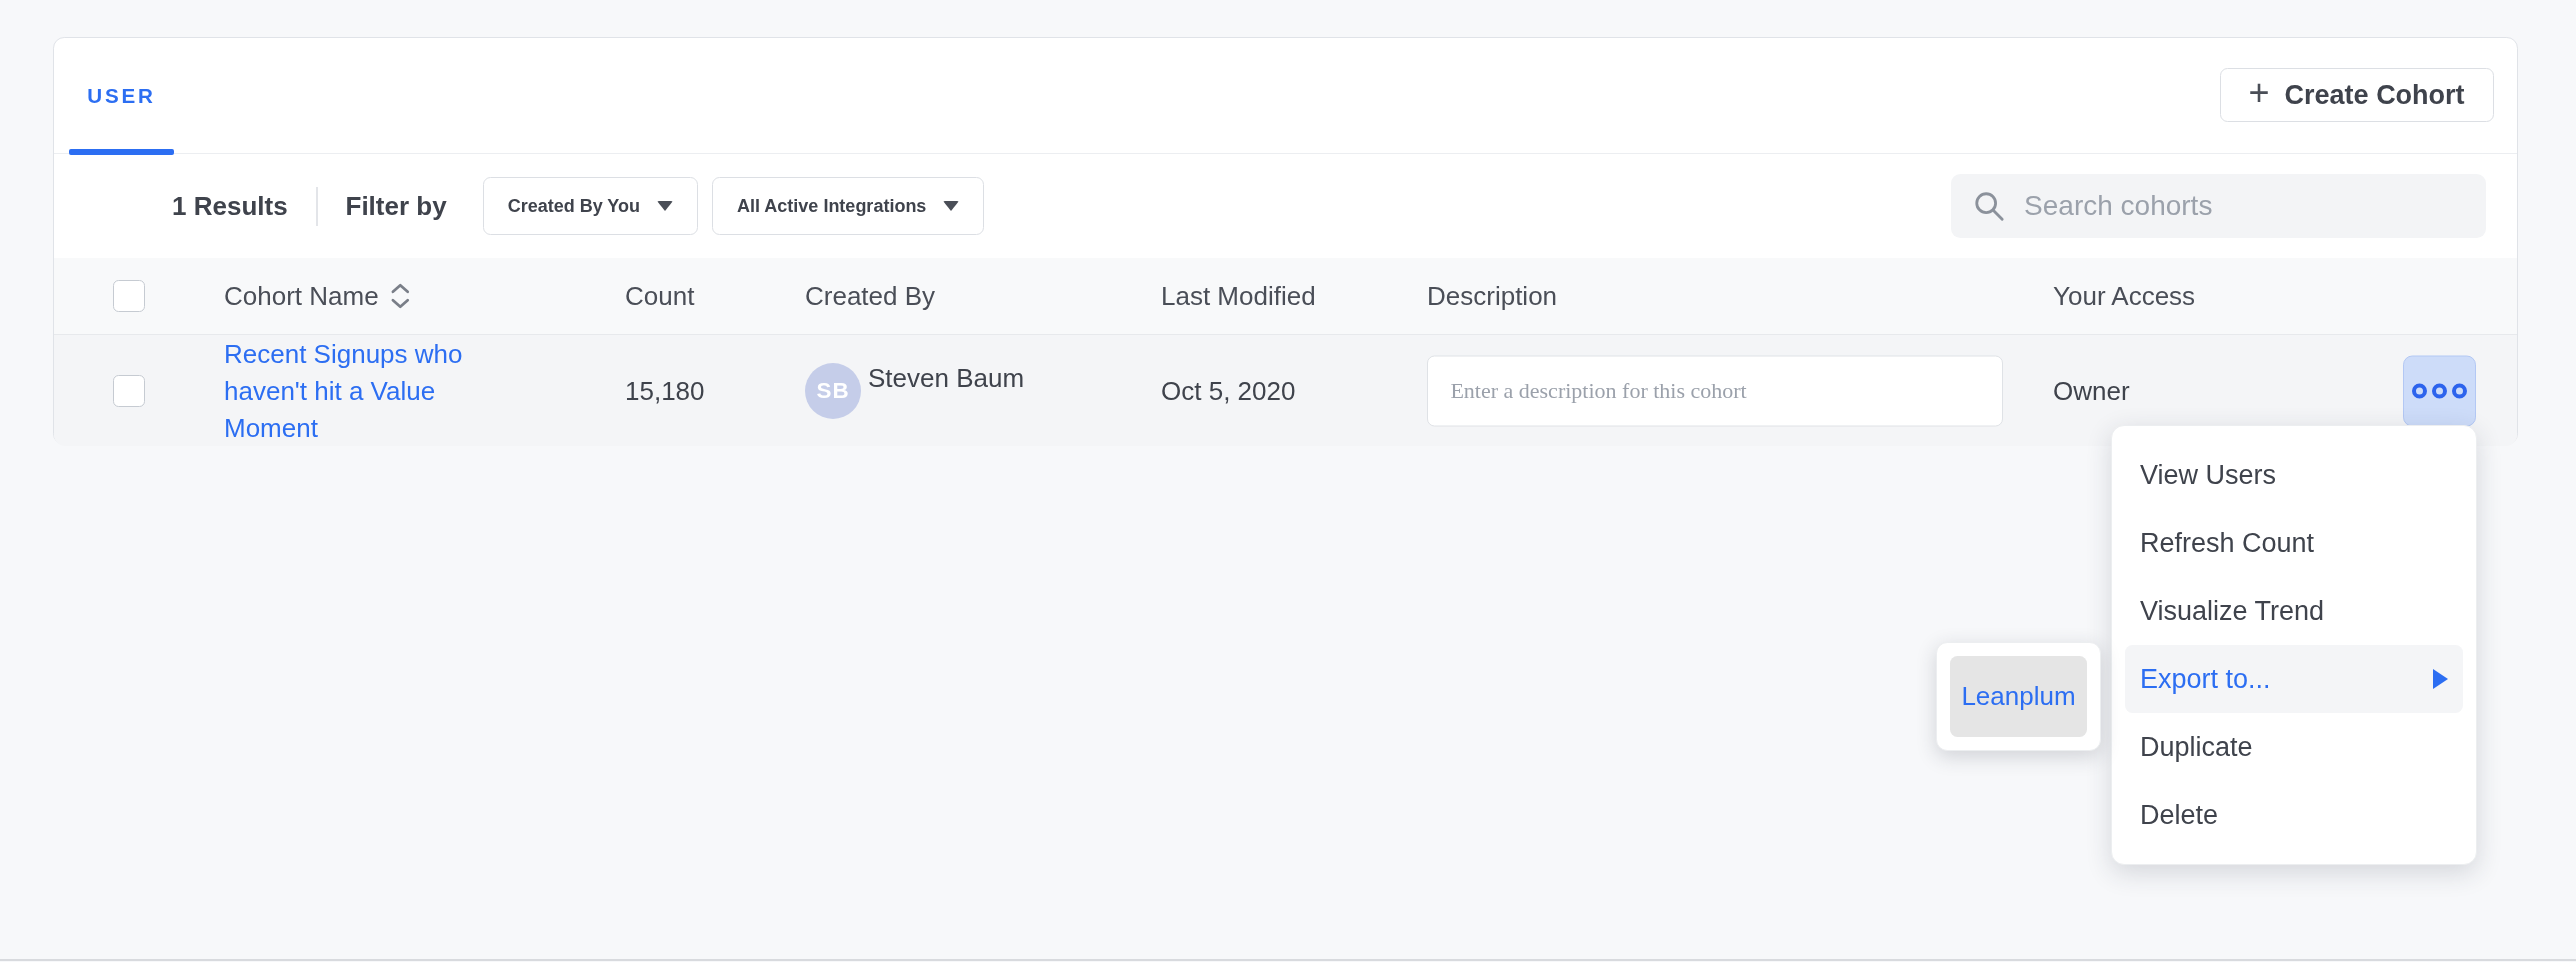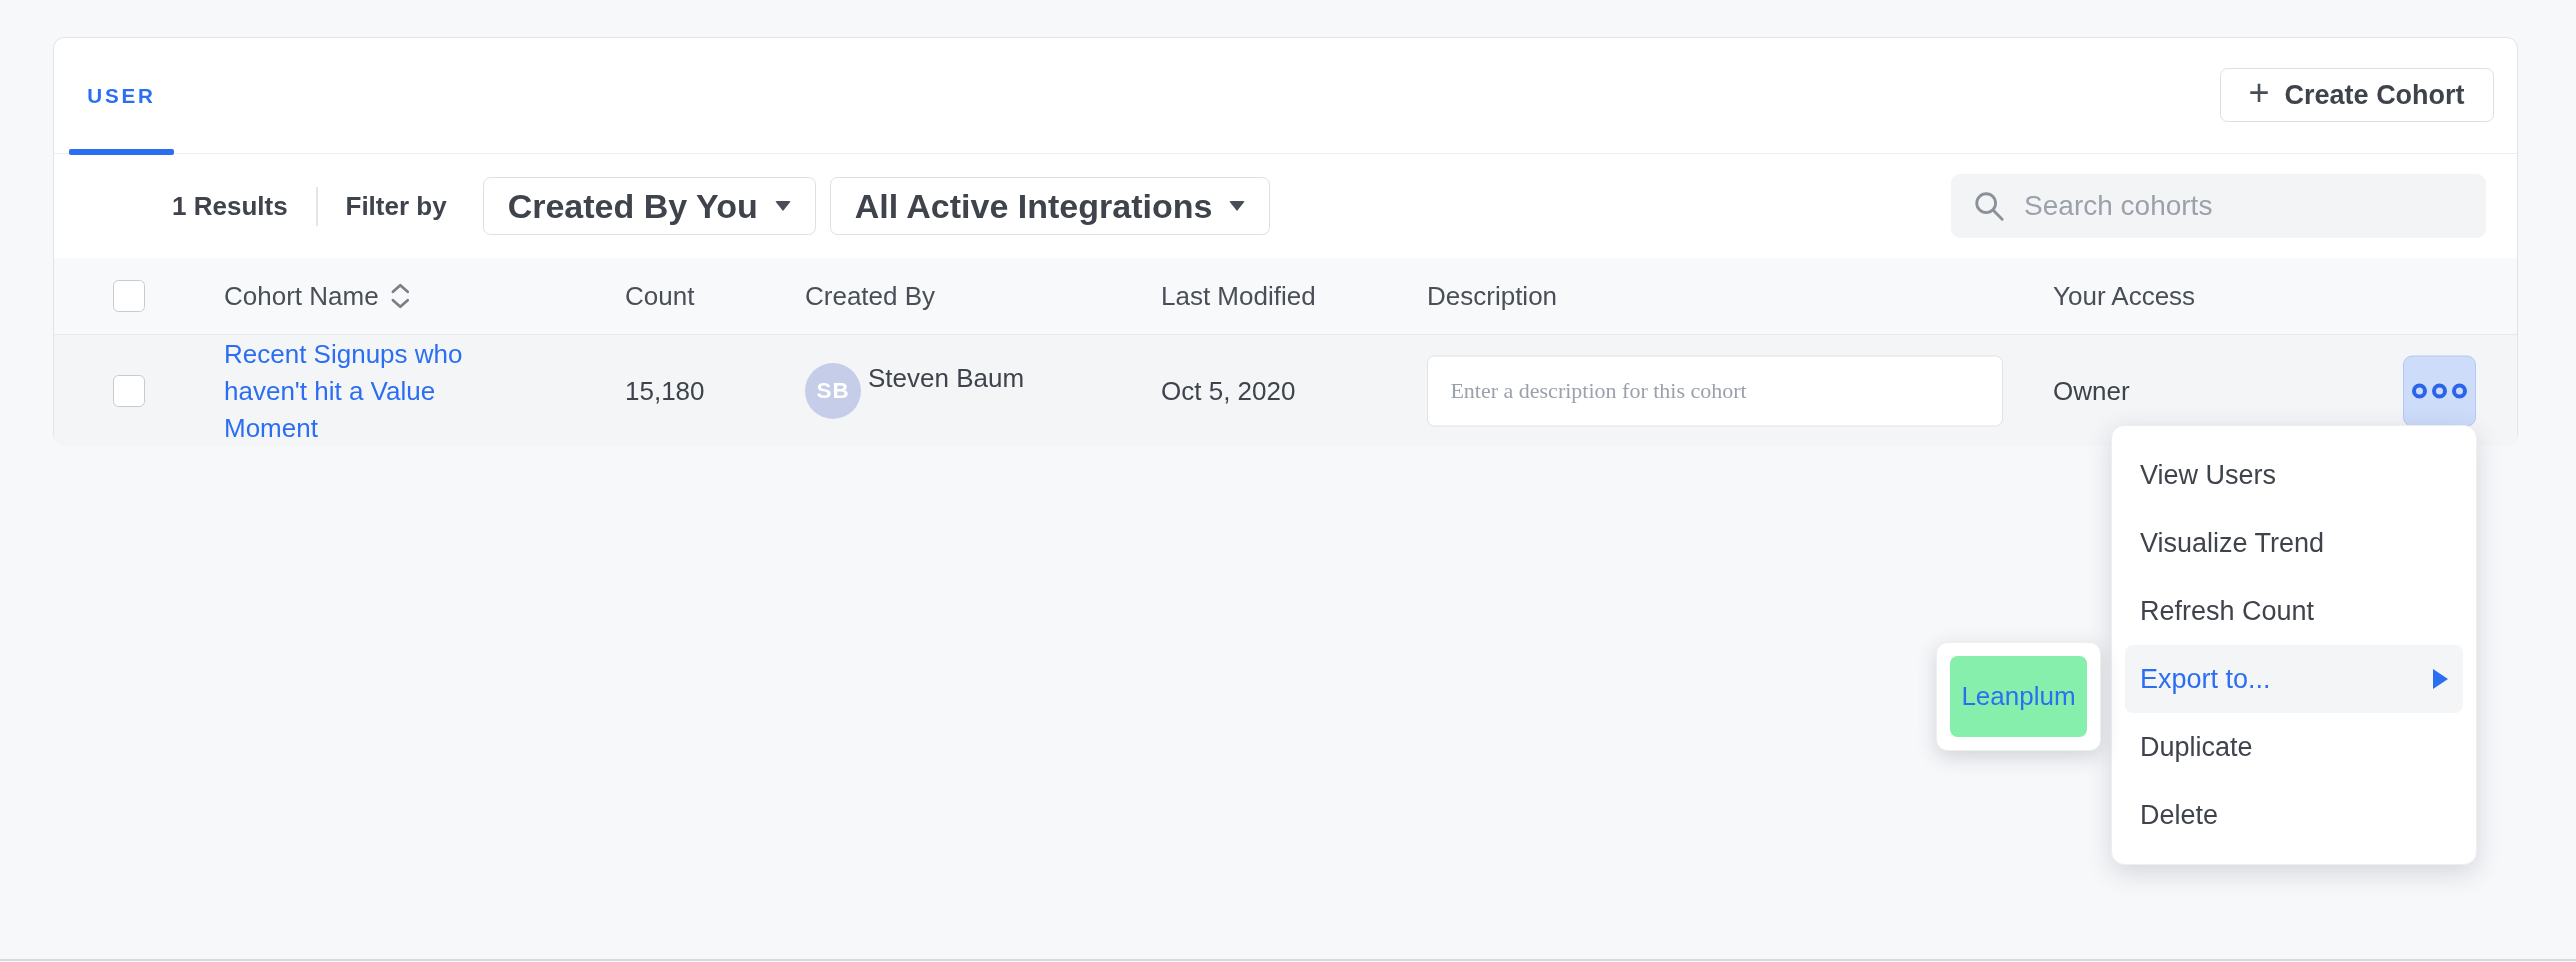--- a/index.html
+++ b/index.html
@@ -45,21 +45,21 @@
     padding-left:118px;
   }
   .results { font-size:26px; font-weight:600; color:#3f434c; }
   .vdivider { width:1.9px; height:39px; background:#e3e5e9; margin:0 28px; }
   .filterby { font-size:26px; font-weight:600; color:#3f434c; margin-right:36px; }
   .dropdown {
     height:58px; background:#fff; border:0.9px solid #dcdfe4; border-radius:7.5px;
     display:flex; align-items:center; gap:17px; padding:0 24px; cursor:pointer;
     font-family:inherit; margin-right:14px;
   }
-  .dropdown .lbl { font-size:34px; font-weight:600; color:#3f434c; }
+  .dropdown .lbl { font-size:18px; font-weight:600; color:#3f434c; }
   .caret-down {
     width:0; height:0; border-left:8.4px solid transparent; border-right:8.4px solid transparent;
     border-top:10.3px solid #4a4e57; border-radius:1.9px;
   }
   .searchbox {
     position:absolute; right:31px; top:50%; transform:translateY(-50%);
     width:535px; height:64px; background:#f3f4f6; border-radius:9.3px;
     display:flex; align-items:center; padding:0 22.4px; gap:18.7px;
   }
   .searchbox input {
@@ -139,21 +139,21 @@
     border-left:15px solid #2c6ef2;
   }
 
   
   .submenu {
     position:absolute; left:1936px; top:642px; width:165px; height:109px;
     background:#fff; border:0.9px solid #eceef0; border-radius:11.2px;
     box-shadow:0 5.6px 20.6px rgba(40,45,60,0.18); padding:13px; z-index:21;
   }
   .submenu-item {
-    width:100%; height:100%; background:#86efac; border-radius:7.5px;
+    width:100%; height:100%; background:#e5e5e5; border-radius:7.5px;
     display:flex; align-items:center; justify-content:center;
     font-size:26px; color:#2c6ef2; cursor:pointer;
   }
 
   .bottom-line {
     position:absolute; left:0; top:959px; width:2576px; height:1.9px; background:#d8dade;
   }
 </style>
 </head>
 <body>
@@ -226,22 +226,22 @@
     <button class="more-btn">
       <span class="ring"></span>
       <span class="ring"></span>
       <span class="ring"></span>
     </button>
   </div>
 </div>
 
 <div class="menu">
   <div class="menu-item">View Users</div>
+  <div class="menu-item">Refresh Count</div>
   <div class="menu-item">Visualize Trend</div>
-  <div class="menu-item">Refresh Count</div>
   <div class="menu-item active">
     <span>Export to...</span>
     <span class="arrow-right"></span>
   </div>
   <div class="menu-item">Duplicate</div>
   <div class="menu-item">Delete</div>
 </div>
 
 <div class="submenu">
   <div class="submenu-item">Leanplum</div>

